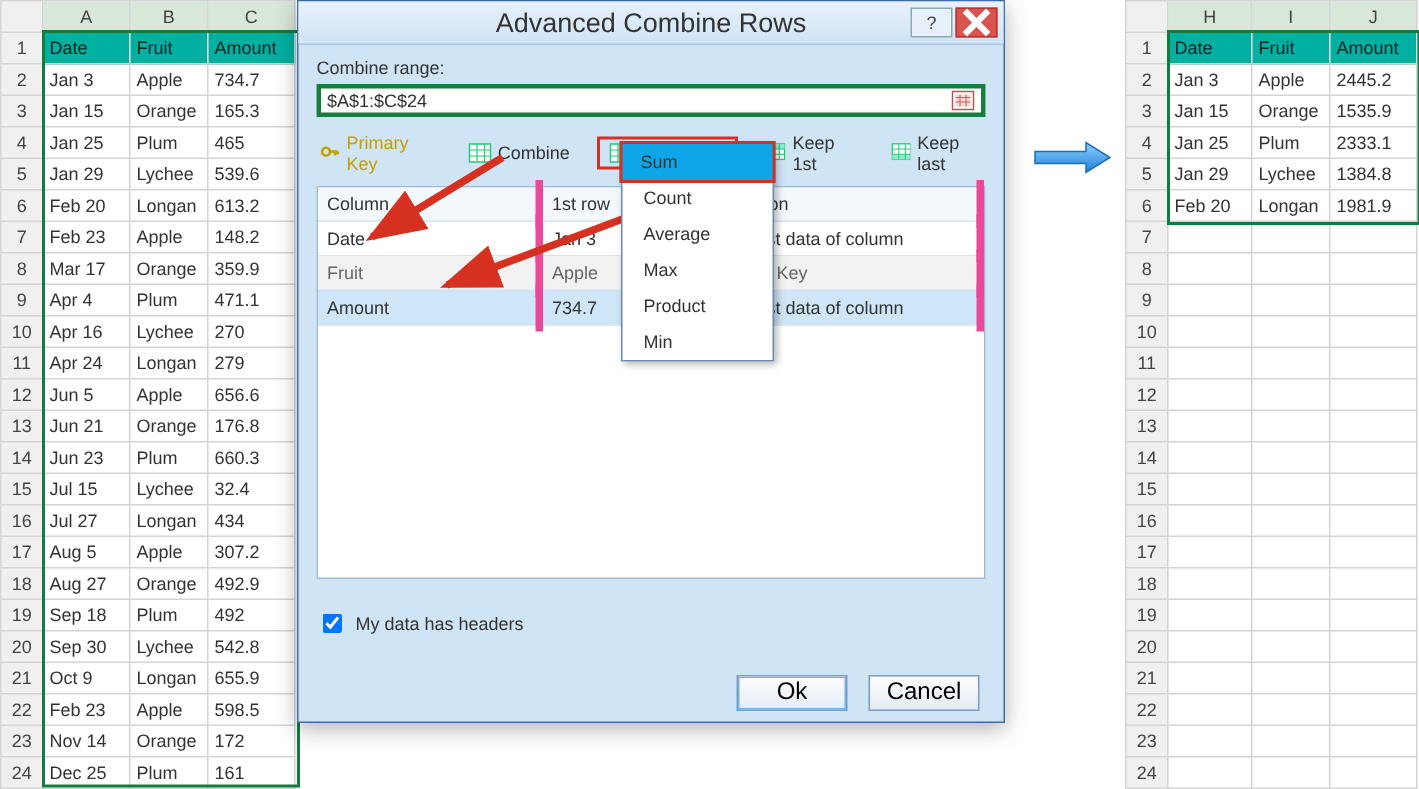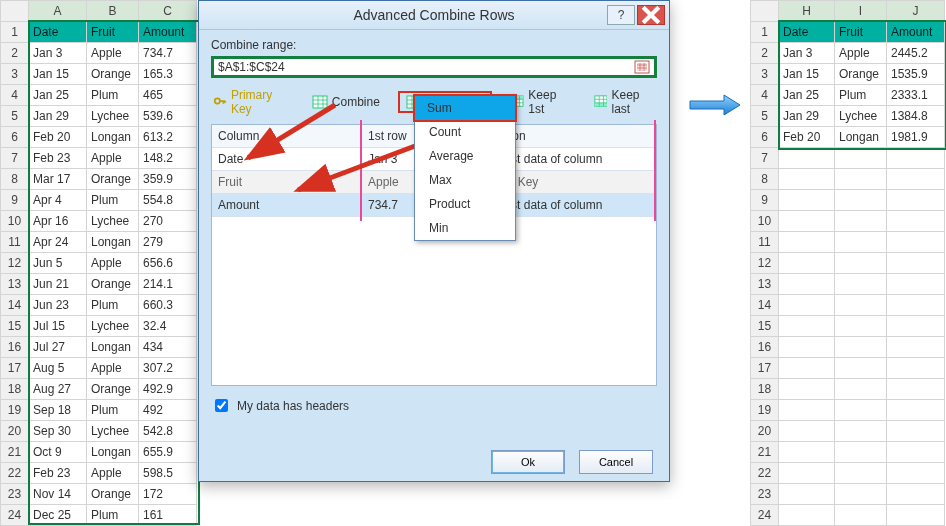--- a/index.html
+++ b/index.html
@@ -65,21 +65,21 @@
   .titlebar {
     background: linear-gradient(#e8f1fb,#cfe4f5);
     height: 28px;
     display: flex;
     align-items: center;
     justify-content: center;
     position: relative;
     border-bottom: 1px solid #a9c6e4;
     color: #333;
   }
-  .titlebar .title { font-size: 14px; }
+  .titlebar .title { font-size: 18px; }
   .titlebar .btns { position: absolute; right: 4px; top: 4px; display: flex; gap: 2px; }
   .titlebar .btns div {
     width: 26px; height: 18px; border: 1px solid #8aa; display:flex; align-items:center; justify-content:center;
   }
   .titlebar .btns .help { background:#e8f1fb; color:#444; }
   .titlebar .btns .close { background:#d9534f; color:#fff; border-color:#b7332e; }
   .dialog-body { padding: 8px 12px 12px 12px; }
   .range-row label { display:block; margin-bottom:4px; }
   .range-input {
     width: 100%; height: 22px; box-sizing: border-box; background:#fff; border:3px solid #15803d;
@@ -95,39 +95,39 @@
   .toolbar .titem .ticon { width:16px; height:14px; }
   .yellow-key { color:#c4a000; }
   .toolbar .calc { border: 2px solid #d63020; padding:2px 6px; margin:-4px -6px; }
   .grid {
     background:#fff; border:1px solid #9fb9d7; height:260px; position:relative;
   }
   .grid-head, .grid-row {
     display:flex; height:22px; align-items:center; border-bottom:1px solid #d6e2f0;
   }
   .grid-head { background:#f3f8fd; font-weight:normal; }
-  .grid .cell { padding:16px 6px; border-right:2px solid #ec4899; height:100%; display:flex; align-items:center; box-sizing:border-box; }
+  .grid .cell { padding:16px 6px; border-right:5px solid #ec4899; height:100%; display:flex; align-items:center; box-sizing:border-box; }
   .grid .c1 { width:150px; }
   .grid .c2 { width:105px; }
   .grid .c3 { flex:1; }
   .grid-row.sel { background:#cfe6f8; }
   .grid-row.dim { background:#f2f2f2; color:#666; }
   .dropdown {
     position:absolute; left:414px; top:95px; width:100px; background:#fff;
     border:1px solid #6a8cb3; box-shadow: 2px 2px 5px rgba(0,0,0,.3); z-index:5;
   }
   .dropdown .item { height:24px; display:flex; align-items:center; padding:0 14px; }
   .dropdown .item.hl { background:#0ea5e9; border:2px solid #d63020; margin:-2px; position:relative; z-index:1; padding:0 12px; }
-  .checks { padding-top:10px; display:flex; flex-direction:column; gap:22px; }
+  .checks { padding-top:20px; display:flex; flex-direction:column; gap:22px; }
   .checks label { display:flex; align-items:center; gap:6px; }
   .checks input { width:13px; height:13px; }
   .dlg-buttons { position:absolute; right:16px; bottom:12px; display:flex; gap:14px; }
   .dlg-buttons button {
     width:74px; height:24px; background:linear-gradient(#fdfdfd,#e4ecf5);
-    border:1px solid #7a9cc6; cursor:default; font-family:inherit; font-size:11px;margin-top:28px;
+    border:1px solid #7a9cc6; cursor:default; font-family:inherit; font-size:16px;margin-top:28px;
   }
   .dlg-buttons button.ok { box-shadow: 0 0 0 1px #6fb2e6 inset; }
 
   
   .big-arrow {
     position:absolute; left:688px; top:94px; width:54px; height:22px;
   }
   .big-arrow svg { width:54px; height:22px; }
   .red-arrow { position:absolute; pointer-events:none; }
 
@@ -194,21 +194,21 @@
       <tr>
         <th class="rowhead">8</th>
         <td>Mar 17</td>
         <td>Orange</td>
         <td class="num">359.9</td>
       </tr>
       <tr>
         <th class="rowhead">9</th>
         <td>Apr 4</td>
         <td>Plum</td>
-        <td class="num">554.8</td>
+        <td class="num">471.1</td>
       </tr>
       <tr>
         <th class="rowhead">10</th>
         <td>Apr 16</td>
         <td>Lychee</td>
         <td class="num">270</td>
       </tr>
       <tr>
         <th class="rowhead">11</th>
         <td>Apr 24</td>
@@ -218,21 +218,21 @@
       <tr>
         <th class="rowhead">12</th>
         <td>Jun 5</td>
         <td>Apple</td>
         <td class="num">656.6</td>
       </tr>
       <tr>
         <th class="rowhead">13</th>
         <td>Jun 21</td>
         <td>Orange</td>
-        <td class="num">214.1</td>
+        <td class="num">176.8</td>
       </tr>
       <tr>
         <th class="rowhead">14</th>
         <td>Jun 23</td>
         <td>Plum</td>
         <td class="num">660.3</td>
       </tr>
       <tr>
         <th class="rowhead">15</th>
         <td>Jul 15</td>

